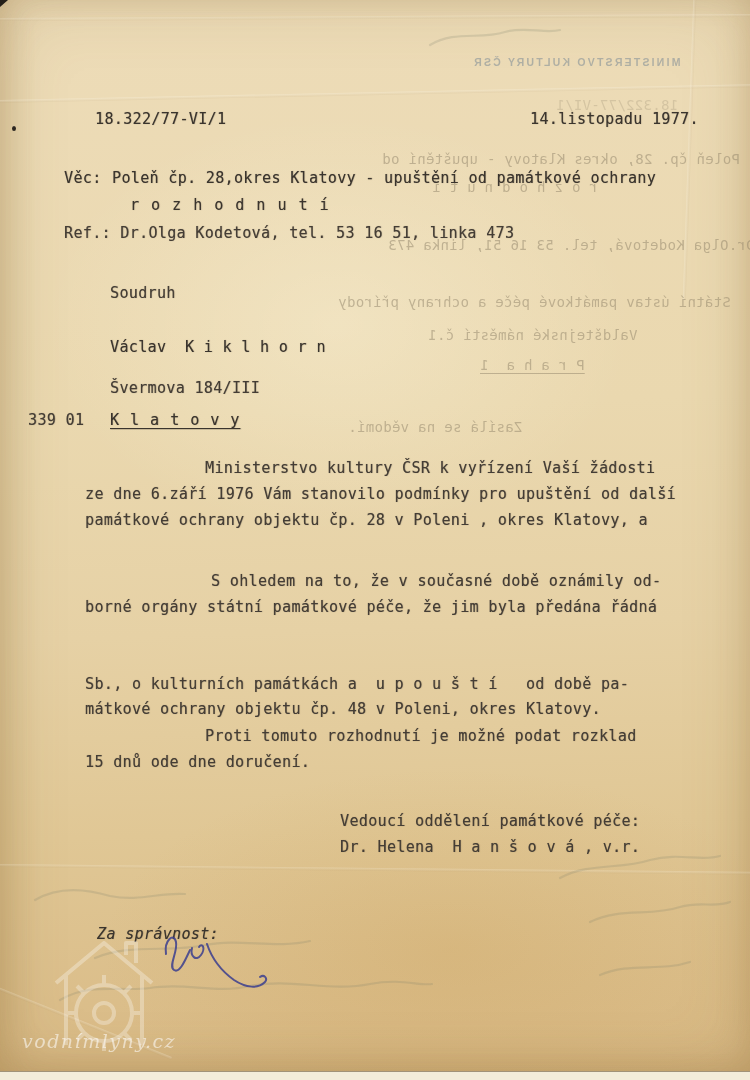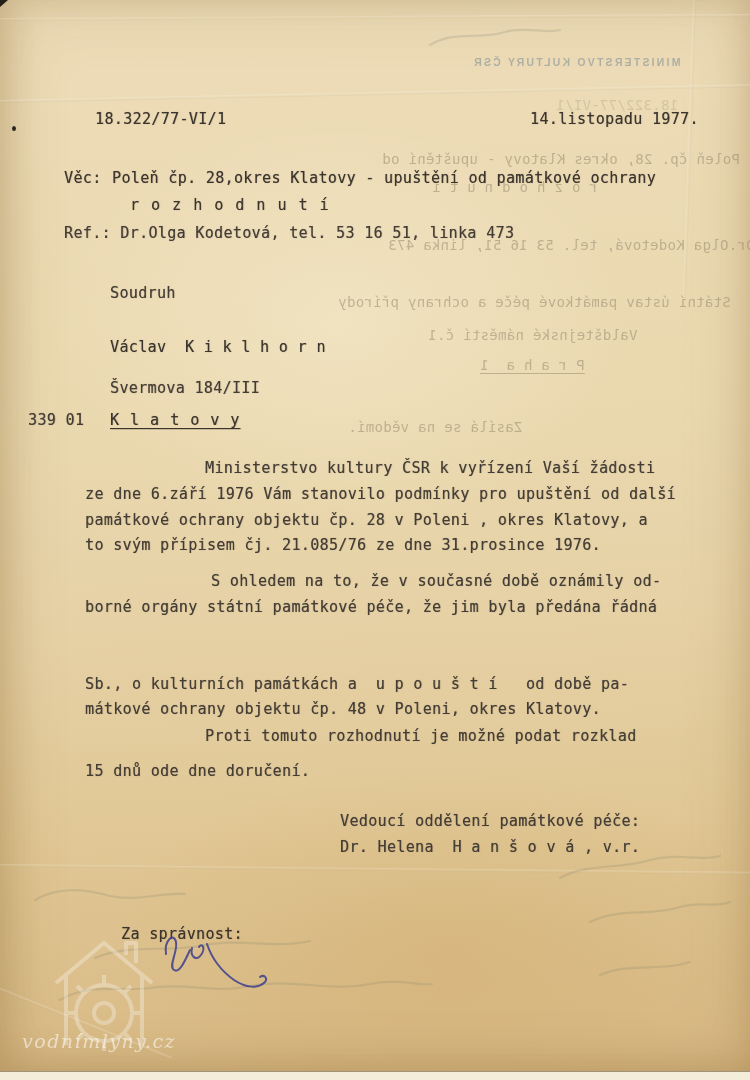--- a/index.html
+++ b/index.html
@@ -84,34 +84,33 @@
 
   <div class="tw" style="left:110px;top:284px;">Soudruh</div>
   <div class="tw tw-dark" style="left:110px;top:338px;">Václav  K i k l h o r n</div>
   <div class="tw" style="left:110px;top:379px;">Švermova 184/III</div>
   <div class="tw" style="left:28px;top:411px;">339 01</div>
   <div class="tw tw-dark u" style="left:110px;top:411px;letter-spacing:1px;">K l a t o v y</div>
 
   <div class="tw" style="left:205px;top:459px;">Ministerstvo kultury ČSR k vyřízení Vaší žádosti</div>
   <div class="tw" style="left:85px;top:485px;">ze dne 6.září 1976 Vám stanovilo podmínky pro upuštění od další</div>
   <div class="tw" style="left:85px;top:511px;">památkové ochrany objektu čp. 28 v Poleni , okres Klatovy, a</div>
-  <div class="tw" style="left:85px;top:536px;">to svým přípisem čj. 21.085/76 ze dne 31.prosince 1976.</div>
 
   <div class="tw" style="left:211px;top:572px;">S ohledem na to, že v současné době oznámily od-</div>
   <div class="tw" style="left:85px;top:598px;">borné orgány státní památkové péče, že jim byla předána řádná</div>
   <div class="tw" style="left:85px;top:675px;">Sb., o kulturních památkách a  u p o u š t í   od době pa-</div>
   <div class="tw" style="left:85px;top:700px;">mátkové ochrany objektu čp. 48 v Poleni, okres Klatovy.</div>
 
   <div class="tw" style="left:205px;top:727px;">Proti tomuto rozhodnutí je možné podat rozklad</div>
-  <div class="tw" style="left:85px;top:753px;margin-top:9px;">15 dnů ode dne doručení.</div>
+  <div class="tw" style="left:85px;top:753px;">15 dnů ode dne doručení.</div>
 
   <div class="tw" style="left:340px;top:812px;">Vedoucí oddělení památkové péče:</div>
   <div class="tw" style="left:340px;top:838px;">Dr. Helena  H a n š o v á , v.r.</div>
 
-  <div class="tw tw-dark" style="left:121px;top:925px;">Za správnost:</div>
+  <div class="tw tw-dark" style="left:97px;top:925px;font-style:italic;">Za správnost:</div>
 
   <svg class="sig-svg" width="130" height="78">
     <g fill="none" stroke="#3c3f8f" stroke-width="2" stroke-linecap="round" opacity="0.85">
       <path d="M14,30 C12,16 22,8 24,18 C26,28 16,42 22,46 C28,50 34,34 38,26"></path>
       <path d="M40,24 C38,32 44,38 49,31 C54,24 50,18 47,23"></path>
       <path d="M55,20 C59,32 68,46 82,56 C94,64 106,65 113,58 C116,54 112,50 108,53"></path>
     </g>
   </svg>
 
   <svg class="wm-logo" width="124" height="118" viewBox="0 0 124 118">

